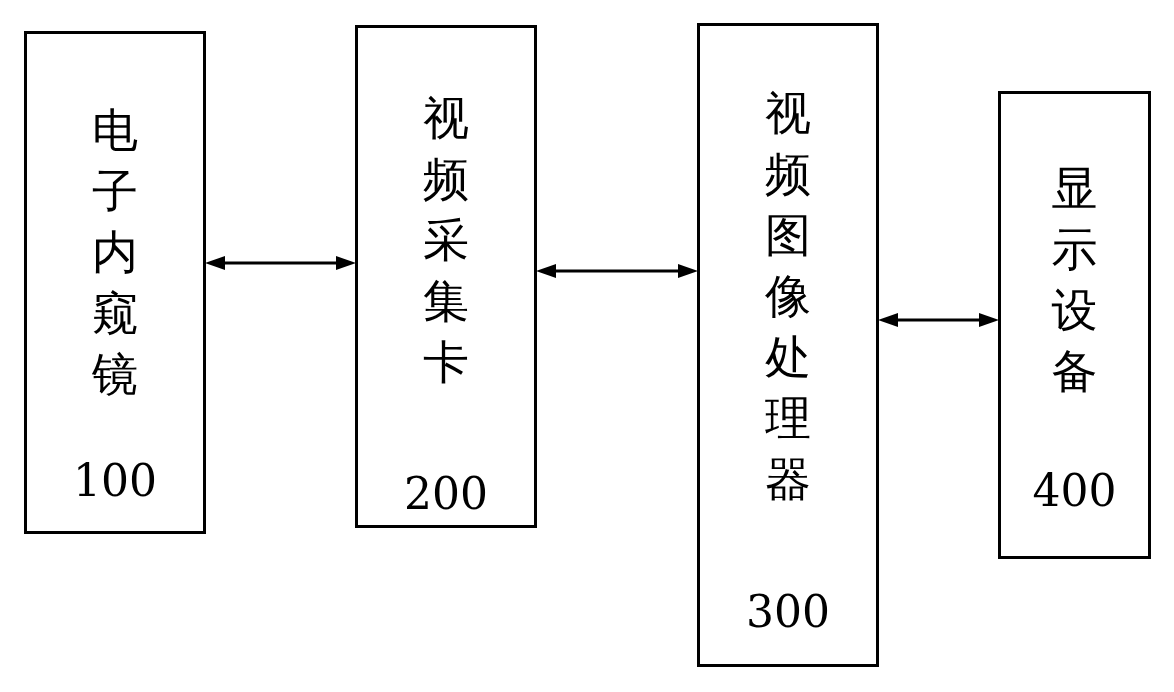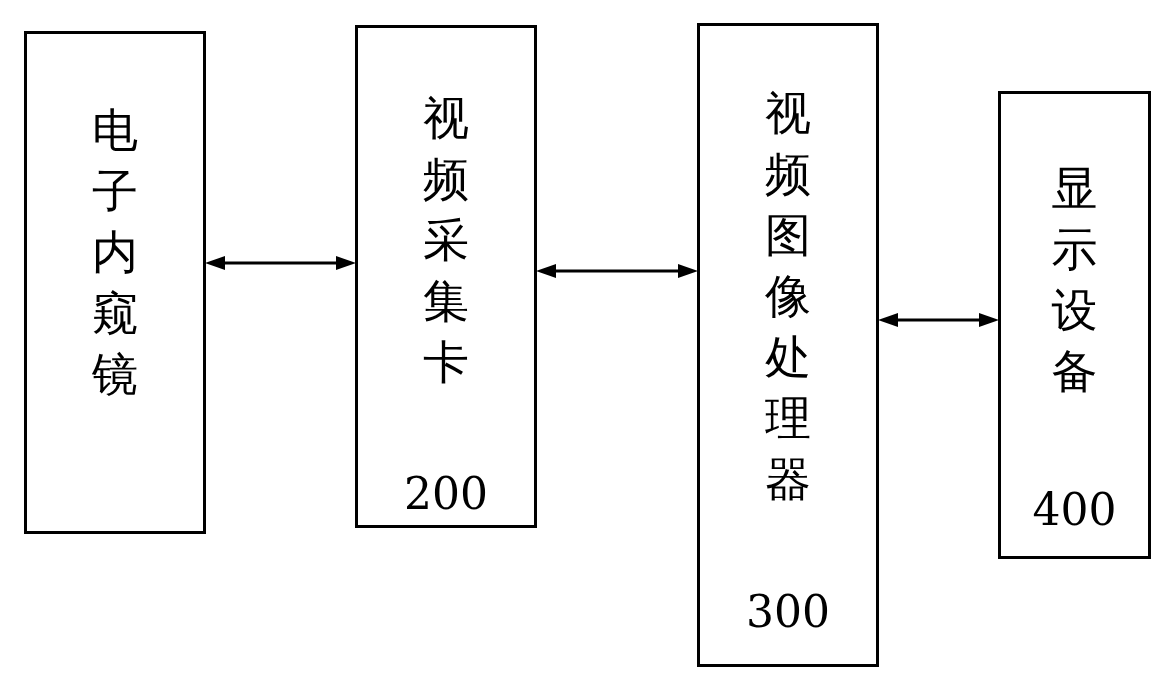--- a/index.html
+++ b/index.html
@@ -63,20 +63,21 @@
 
 <div id="diagram-canvas" style="background: rgb(255, 255, 255);">
     <div class="block" style="left: 24px; top: 31px; width: 182px; height: 503px; border-color: rgb(0, 0, 0);">
       <div class="block-label" style="margin-top: 66px;">
         <span class="cjk-char">电</span>
         <span class="cjk-char">子</span>
         <span class="cjk-char">内</span>
         <span class="cjk-char">窥</span>
         <span class="cjk-char">镜</span>
       </div>
+      <div class="block-number" style="margin-top: 54px;">100</div>
     </div>
     <div class="block" style="left: 355px; top: 25px; width: 182px; height: 503px; border-color: rgb(0, 0, 0);">
       <div class="block-label" style="margin-top: 60px;">
         <span class="cjk-char">视</span>
         <span class="cjk-char">频</span>
         <span class="cjk-char">采</span>
         <span class="cjk-char">集</span>
         <span class="cjk-char">卡</span>
       </div>
       <div class="block-number" style="margin-top: 79px; text-align: center;">200</div>
@@ -93,21 +94,21 @@
       </div>
       <div class="block-number" style="margin-top: 80px;">300</div>
     </div>
     <div class="block" style="left: 998px; top: 91px; width: 153px; height: 468px; border-color: rgb(0, 0, 0);">
       <div class="block-label" style="margin-top: 64px;">
         <span class="cjk-char">显</span>
         <span class="cjk-char">示</span>
         <span class="cjk-char">设</span>
         <span class="cjk-char">备</span>
       </div>
-      <div class="block-number" style="margin-top: 86px;">400</div>
+      <div class="block-number" style="margin-top: 67px;">400</div>
     </div>
     <div class="connector" style="left: 205px; top: 252px; width: 151px;">
       <svg width="151" height="22" viewBox="0 0 151 22">
         <line x1="6" y1="11" x2="145" y2="11" stroke="#000000" stroke-width="3"></line>
         <polygon points="0,11 20,4 20,18" fill="#000000"></polygon>
         <polygon points="151,11 131,4 131,18" fill="#000000"></polygon>
       </svg>
     </div>
     <div class="connector" style="left: 536px; top: 260px; width: 162px;">
       <svg width="162" height="22" viewBox="0 0 162 22">

